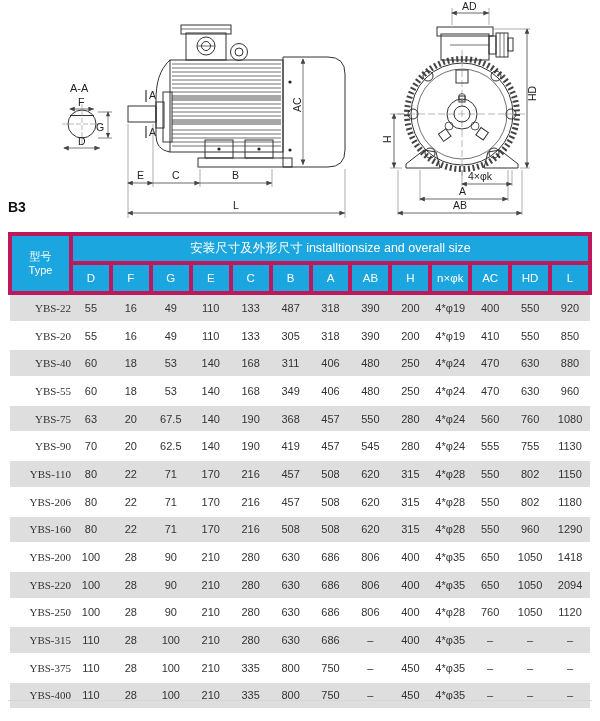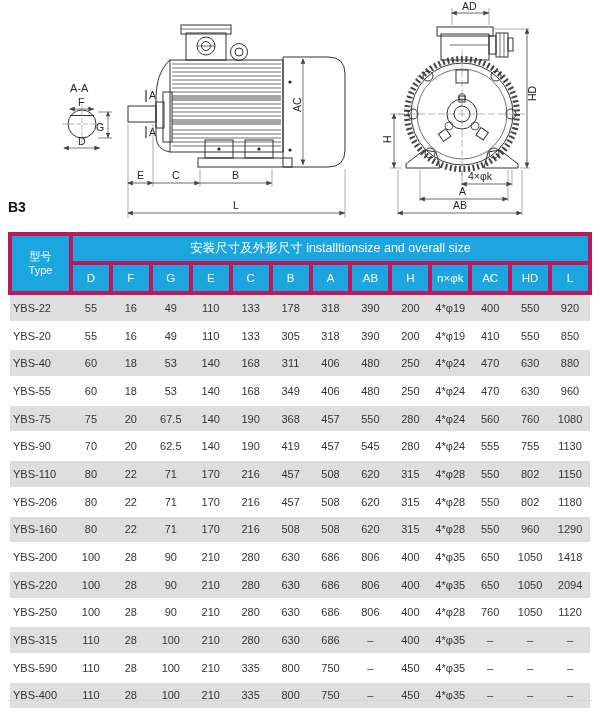--- a/index.html
+++ b/index.html
@@ -23,21 +23,21 @@
   }
   th.title-th{font-size:12.5px;height:25px;margin-left:48px;}
   th.type-th{width:57px;font-size:11px;line-height:1.2;}
   th.col-th{font-size:11.5px;height:26px;}
   table.dim-table tbody td{
     font-size:11px;color:#333;text-align:center;vertical-align:middle;
     height:25.7px;padding:0;border-bottom:2px solid #ffffff;background:#ffffff;
     white-space:nowrap;overflow:hidden;
   }
   table.dim-table tbody tr.alt td{background:#dedede;}
-  table.dim-table tbody td.type-cell{text-align:left;padding-left:3px;}
+  table.dim-table tbody td.type-cell{text-align:right;padding-left:3px;font-family:Liberation Serif, serif;}
   .bottom-rule{position:absolute;left:8px;top:700px;width:584px;height:1px;background:#d6d6d2;}
 </style>
 </head>
 <body>
 
 <div class="drawing-area">
 <svg width="600" height="228" viewBox="0 0 600 228">
   <defs>
     <marker id="ae" markerWidth="9" markerHeight="8" refX="7" refY="3" orient="auto">
       <path d="M0,0 L7,3 L0,6 Z" fill="#444"></path>
@@ -247,21 +247,21 @@
       </tr>
   </thead>
   <tbody>
       <tr class="alt">
         <td class="type-cell">YBS-22</td>
         <td>55</td>
         <td>16</td>
         <td>49</td>
         <td>110</td>
         <td>133</td>
-        <td>178</td>
+        <td>487</td>
         <td>318</td>
         <td>390</td>
         <td>200</td>
         <td>4*φ19</td>
         <td>400</td>
         <td>550</td>
         <td>920</td>
       </tr>
       <tr>
         <td class="type-cell">YBS-20</td>
@@ -306,21 +306,21 @@
         <td>406</td>
         <td>480</td>
         <td>250</td>
         <td>4*φ24</td>
         <td>470</td>
         <td>630</td>
         <td>960</td>
       </tr>
       <tr class="alt">
         <td class="type-cell">YBS-75</td>
-        <td>75</td>
+        <td>63</td>
         <td>20</td>
         <td>67.5</td>
         <td>140</td>
         <td>190</td>
         <td>368</td>
         <td>457</td>
         <td>550</td>
         <td>280</td>
         <td>4*φ24</td>
         <td>560</td>
@@ -449,21 +449,21 @@
         <td>630</td>
         <td>686</td>
         <td>–</td>
         <td>400</td>
         <td>4*φ35</td>
         <td>–</td>
         <td>–</td>
         <td>–</td>
       </tr>
       <tr>
-        <td class="type-cell">YBS-590</td>
+        <td class="type-cell">YBS-375</td>
         <td>110</td>
         <td>28</td>
         <td>100</td>
         <td>210</td>
         <td>335</td>
         <td>800</td>
         <td>750</td>
         <td>–</td>
         <td>450</td>
         <td>4*φ35</td>

